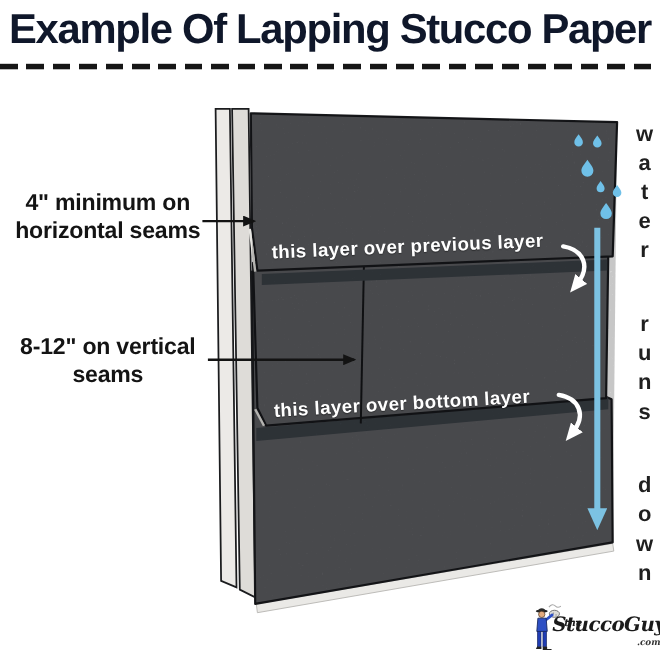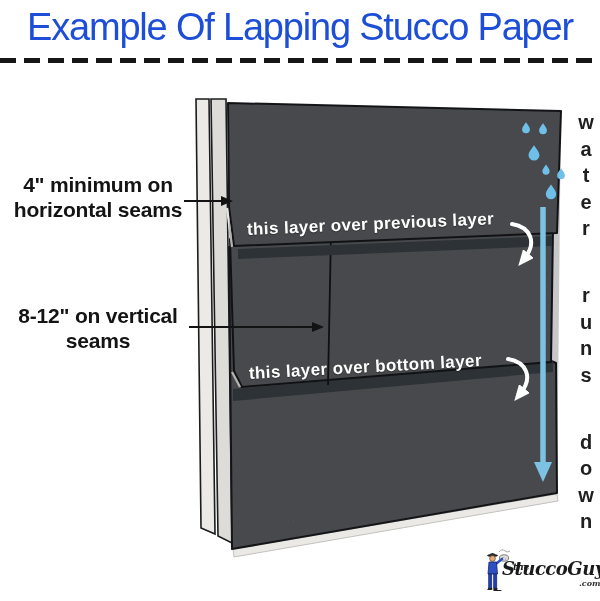--- a/index.html
+++ b/index.html
@@ -1,20 +1,20 @@
 <!DOCTYPE html>
 <html><head>
 <meta charset="utf-8">
 <style>
   html,body { margin:0; padding:0; background:#fff; }
   .stage { position:relative; width:600px; height:601px; background:#ffffff; overflow:hidden;
            font-family:"Liberation Sans", sans-serif; }
 
   .title { position:absolute; top:6px; left:0; width:600px; text-align:center;
-           font-size:38px; font-weight:400; letter-spacing:-1.2px; color:#1d4ed8;
+           font-size:38px; font-weight:700; letter-spacing:-1.2px; color:#0f172a;
            white-space:nowrap; }
 
   .divider { position:absolute; top:58px; left:0; width:600px; height:5px;
              background:repeating-linear-gradient(90deg,#161616 0 16px,transparent 16px 24px); }
 
   .art { position:absolute; left:0; top:0; width:600px; height:601px; }
 
   .callout { position:absolute; width:196px; text-align:center; font-size:21px; font-weight:700;
              color:#141414; line-height:25px; letter-spacing:-0.2px; }
   .callout-h { top:172px; left:0; }

